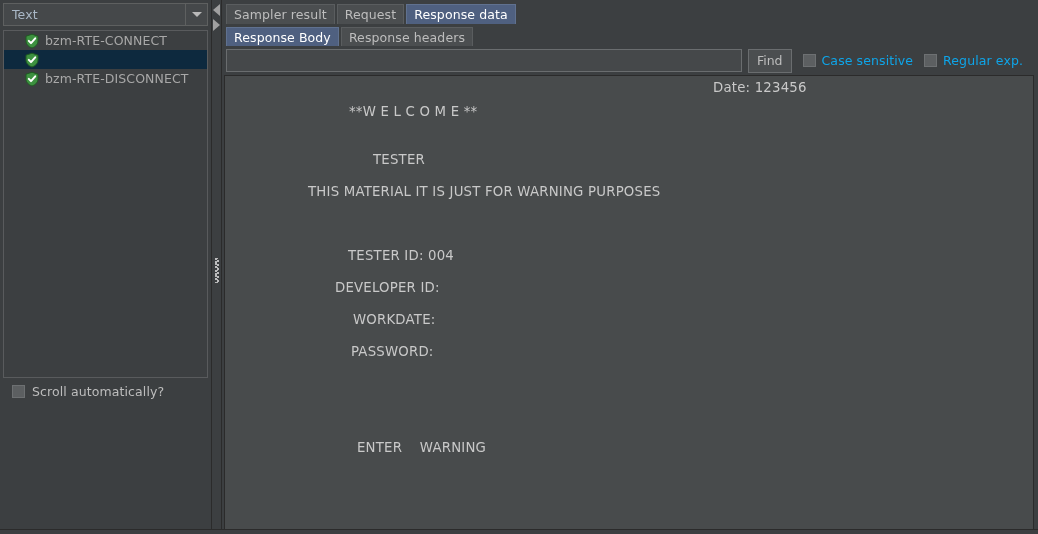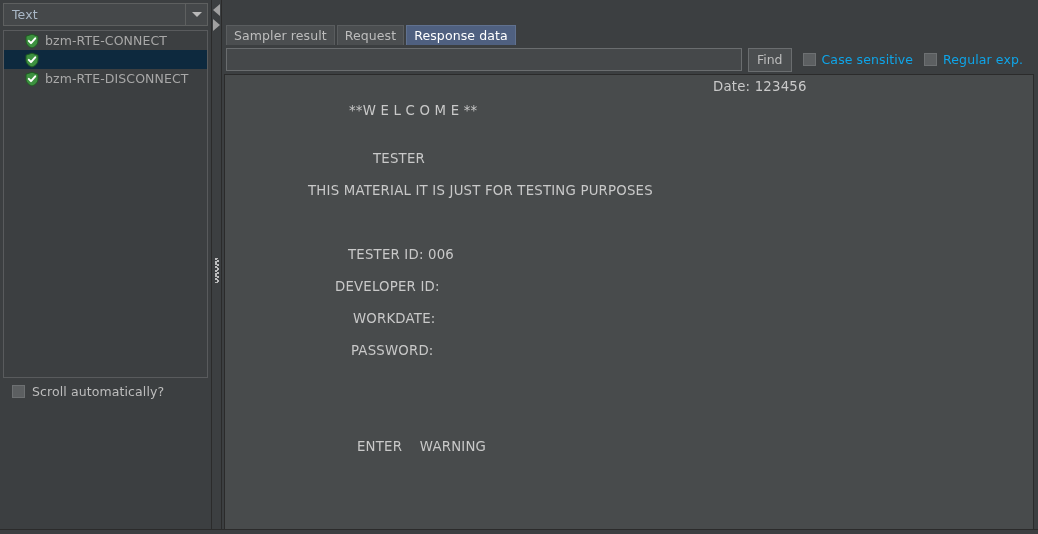--- a/index.html
+++ b/index.html
@@ -204,21 +204,20 @@
   }
 
   .tabbar {
     display: flex;
     flex-direction: row;
     align-items: flex-end;
     height: 22px;
     flex: 0 0 22px;
     padding-left: 2px;
     box-sizing: border-box;
-    margin-top: 21px;
   }
   .tab {
     height: 20px;
     display: flex;
     align-items: center;
     padding: 0 7px;
     margin-right: 2px;
     font-size: 12.5px;
     color: #bdbdbd;
     background: #4b4e50;
@@ -407,20 +406,28 @@
         <span>Sampler result</span>
       </div>
       <div class="tab">
         <span>Request</span>
       </div>
       <div class="tab active">
         <span>Response data</span>
       </div>
     </div>
 
+    <div class="tabbar sub">
+      <div class="tab active">
+        <span>Response Body</span>
+      </div>
+      <div class="tab">
+        <span>Response headers</span>
+      </div>
+    </div>
 
     <div class="find-row">
       <input class="find-input" type="text" value="" placeholder="" style="">
       <div class="find-btn">
         <span>Find</span>
       </div>
       <div class="opt">
         <span class="checkbox"></span>
         <span class="opt-label">Case sensitive</span>
       </div>
@@ -428,22 +435,22 @@
         <span class="checkbox"></span>
         <span class="opt-label">Regular exp.</span>
       </div>
     </div>
 
     <div class="response-body">
       <div class="term" id="term">
           <div class="term-line" style="left: 469px; top: 4px; margin-left: 19px;">Date: 123456</div>
           <div class="term-line" style="left: 124px; top: 28px;">**W E L C O M E **</div>
           <div class="term-line" style="left: 148px; top: 76px;">TESTER</div>
-          <div class="term-line" style="left: 83px; top: 108px;">THIS MATERIAL IT IS JUST FOR TESTING PURPOSES</div>
-          <div class="term-line" style="left: 123px; top: 172px;">TESTER ID: 006</div>
+          <div class="term-line" style="left: 83px; top: 108px;">THIS MATERIAL IT IS JUST FOR WARNING PURPOSES</div>
+          <div class="term-line" style="left: 123px; top: 172px;">TESTER ID: 004</div>
           <div class="term-line" style="left: 110px; top: 204px;">DEVELOPER ID:</div>
           <div class="term-line" style="left: 128px; top: 236px;">WORKDATE:</div>
           <div class="term-line" style="left: 126px; top: 268px;">PASSWORD:</div>
           <div class="term-line" style="left: 132px; top: 364px;">ENTER    WARNING</div>
         </div>
     </div>
 
   </div>
 
   <div class="bottom-strip"></div>

